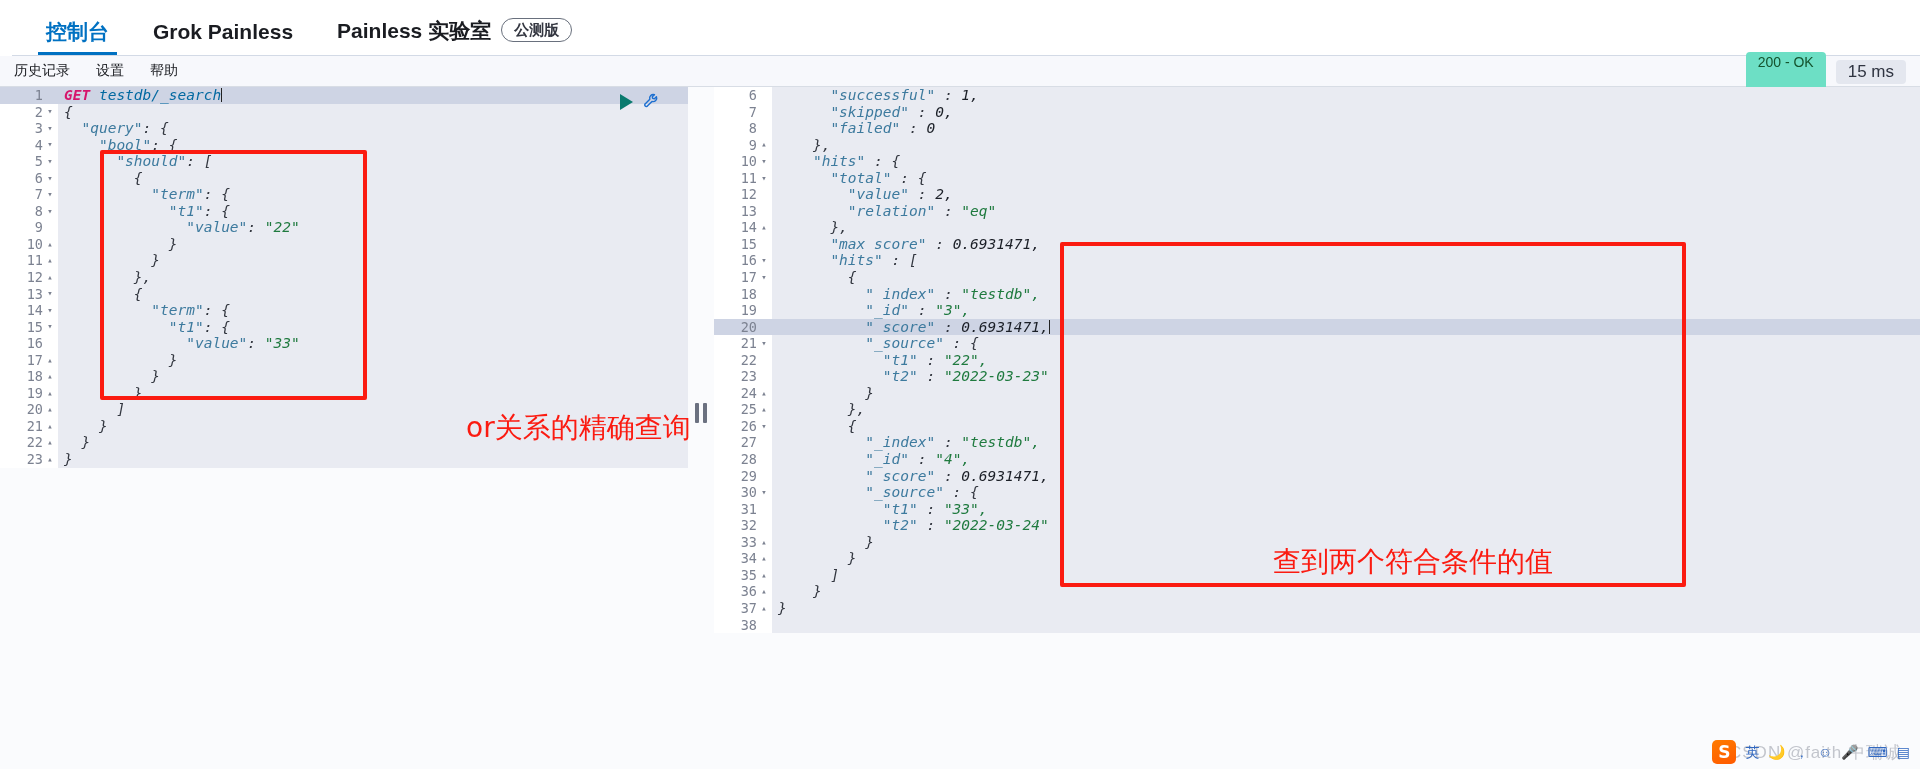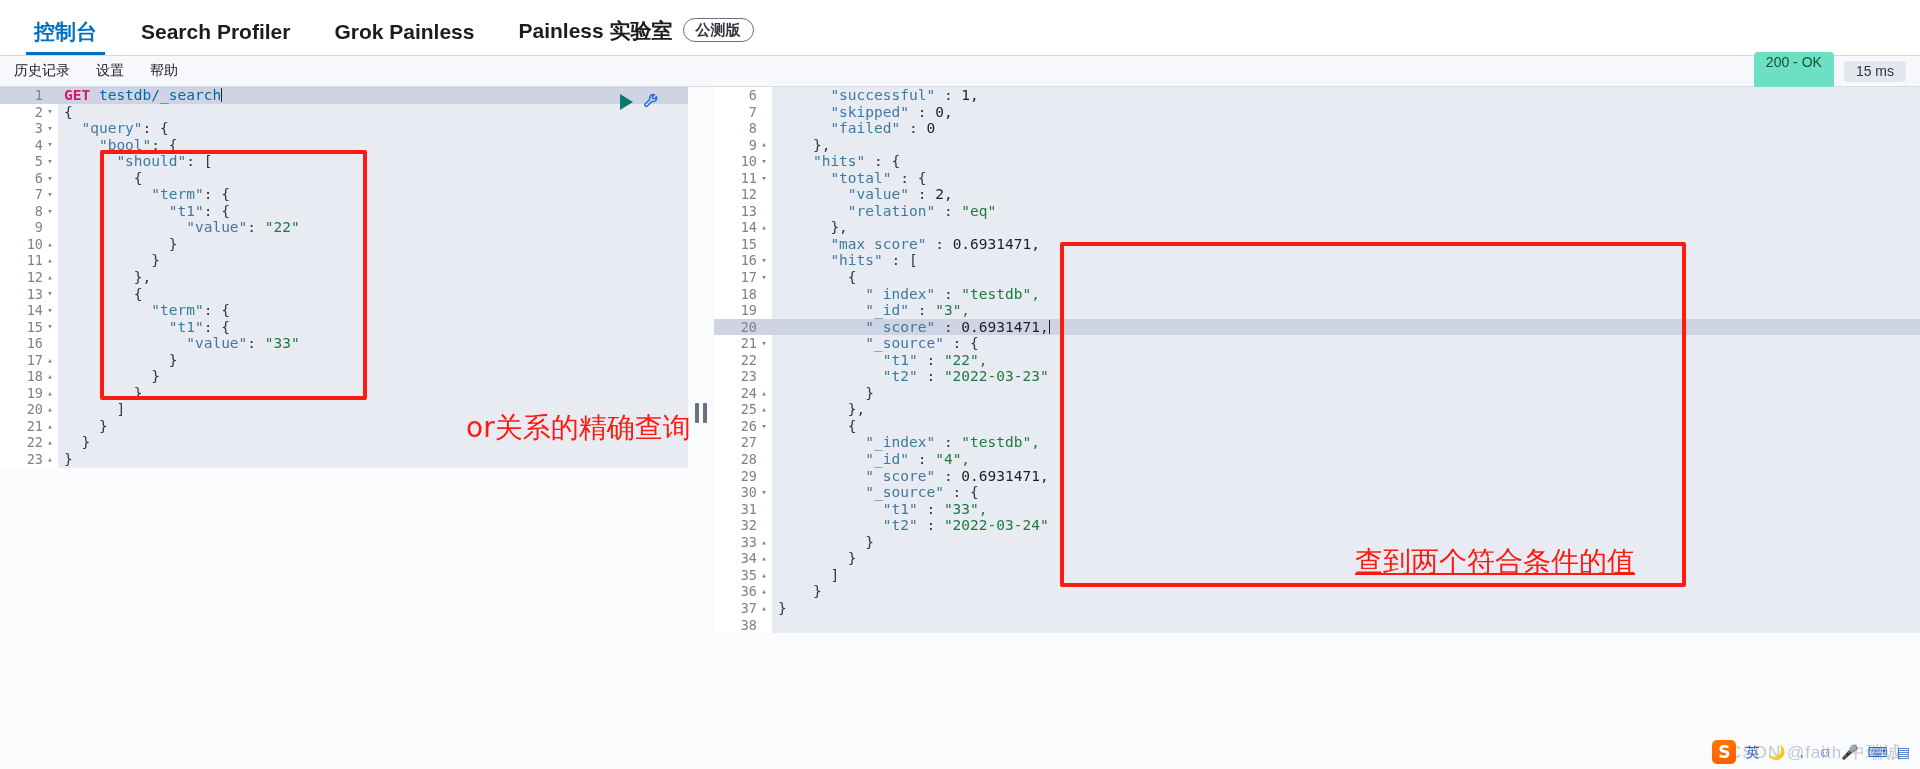--- a/index.html
+++ b/index.html
@@ -13,20 +13,21 @@
 
   
   .topbar {
     height: 56px;
     display: flex;
     align-items: flex-end;
     padding: 0 0 0 12px;
     background: #ffffff;
     border-bottom: 1px solid #d3dae6;
     position: relative;
+    margin-left: 12px;
   }
   .top-tab {
     font-size: 21px;
     font-weight: 700;
     color: #1a1c21;
     padding: 0 22px 13px 22px;
     line-height: 1;
     white-space: nowrap;
     cursor: pointer;
     position: relative;
@@ -84,21 +85,21 @@
     color: #14532d;
     font-size: 14px;
     padding: 3px 12px 22px;
     border-radius: 4px;
     line-height: 1;
     white-space: nowrap;
   }
   .badge-ms {
     background: #e4e7ef;
     color: #2f3441;
-    font-size: 14px;
+    font-size: 17px;
     padding: 3px 12px 4px;
     border-radius: 4px;
     line-height: 1;
     white-space: nowrap;
   }
 
   
   .console {
     position: relative;
     height: 682px;
@@ -171,20 +172,21 @@
     line-height: 1;
     text-align: center;
   }
   .content {
     padding-left: 6px;
     background: #e9ebf2;
     color: #1b1f27;
     flex: 1;
     display: flex;
     align-items: center;
+    font-style: italic;
   }
   .pane-left  .content { width: 630px; }
   .pane-right .content { width: 1150px; }
   .ln.hl .gutter  { background: #ced4e4; }
   .ln.hl .content { background: #ced4e4; }
 
   
   .k   { color: #3d7a9e; }  
   .s   { color: #1f7a3f; }  
   .num2{ color: #1b1f27; }
@@ -270,23 +272,20 @@
     white-space: nowrap;
     opacity: .85;
   }
 </style>
 </head>
 <body>
 
 <div class="topbar">
   <div class="top-tab active">
     <span>控制台</span>
-  </div>
-  <div class="top-tab">
-    <span>Search Profiler</span>
   </div>
   <div class="top-tab">
     <span>Grok Painless</span>
   </div>
   <div class="top-tab">
     <span>Painless 实验室</span>
     <span class="beta-pill">公测版</span>
   </div>
 </div>
 
@@ -385,21 +384,21 @@
       <svg width="19" height="19" viewBox="0 0 24 24" fill="none" stroke="#1d6fd0" stroke-width="1.8" stroke-linecap="round" stroke-linejoin="round">
         <path d="M14.5 3.5a4.5 4.5 0 0 0-5.9 5.6L3 14.7a2 2 0 1 0 2.8 2.8l5.6-5.6a4.5 4.5 0 0 0 5.6-5.9l-2.6 2.6-2.2-.5-.5-2.2 2.8-2.4z"></path>
       </svg>
     </span>
   </div>
 
   <div class="redbox" style="left:100px; top:63px; width:267px; height:250px;"></div>
   <div class="redtext" style="left:466px; top:322px;">or关系的精确查询</div>
 
   <div class="redbox" style="left:1060px; top:155px; width:626px; height:345px;"></div>
-  <div class="redtext" style="left:1355px; top:456px;text-decoration:underline;">查到两个符合条件的值</div>
+  <div class="redtext" style="left:1273px; top:456px;">查到两个符合条件的值</div>
 
   <div class="watermark">CSDN @faith 中瑞诚</div>
   <div class="ime">
     <span class="sogou">S</span>
     <span class="it">英</span>
     <span class="it">🌙</span>
     <span class="it">，</span>
     <span class="it">☺</span>
     <span class="it">🎤</span>
     <span class="it">⌨</span>

